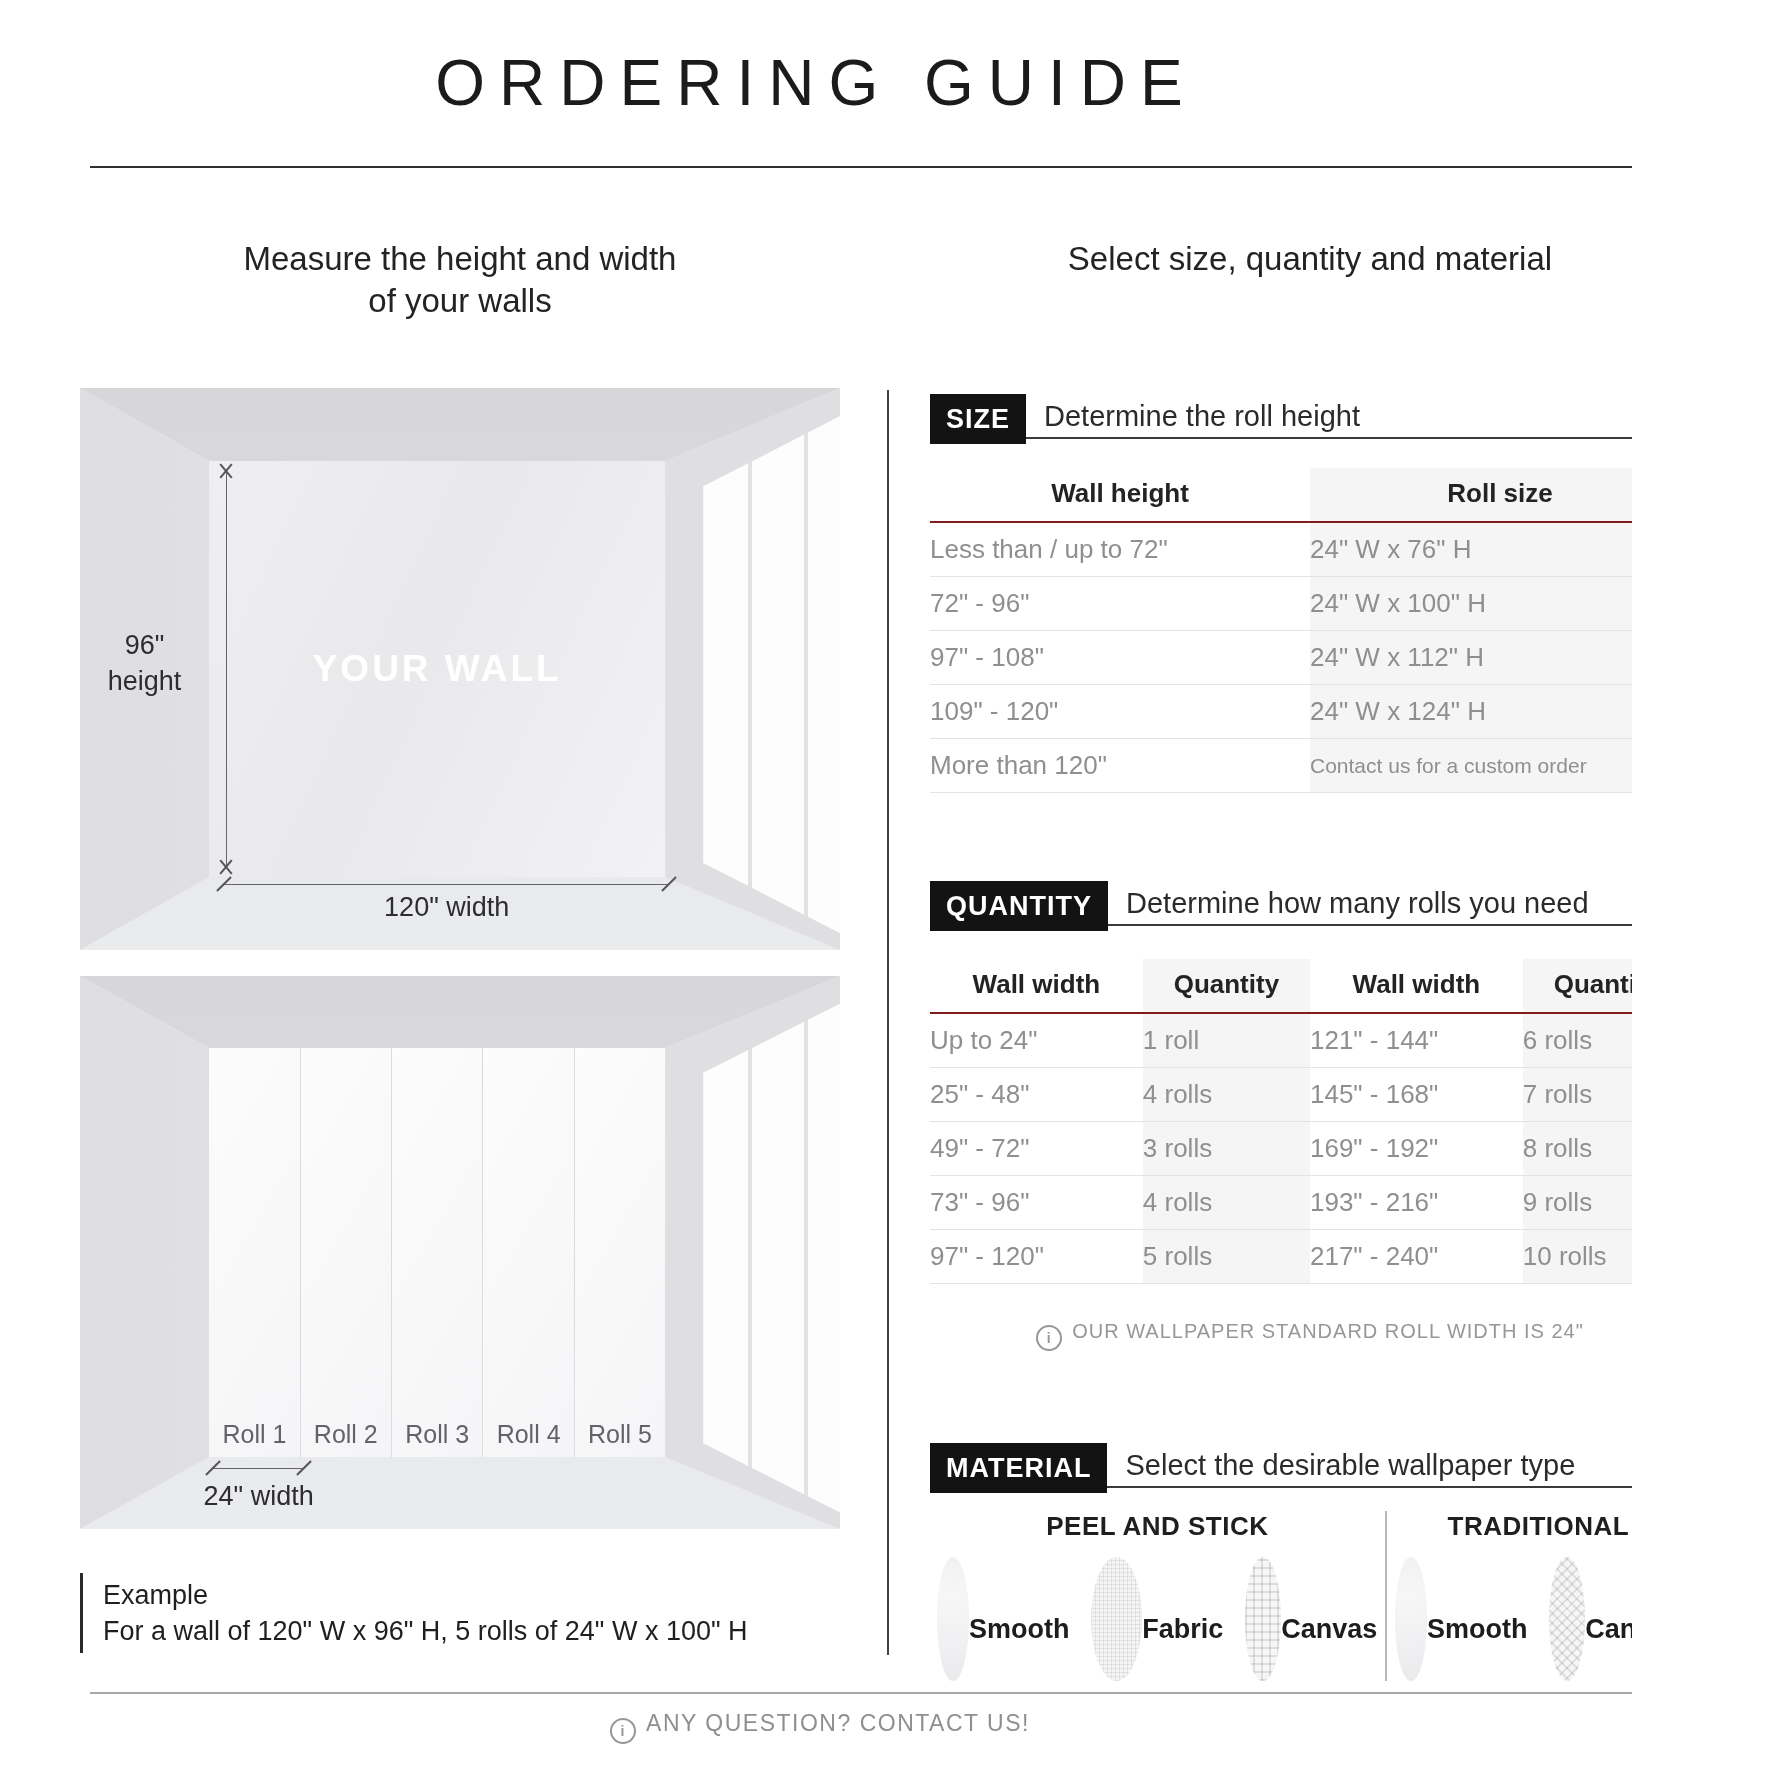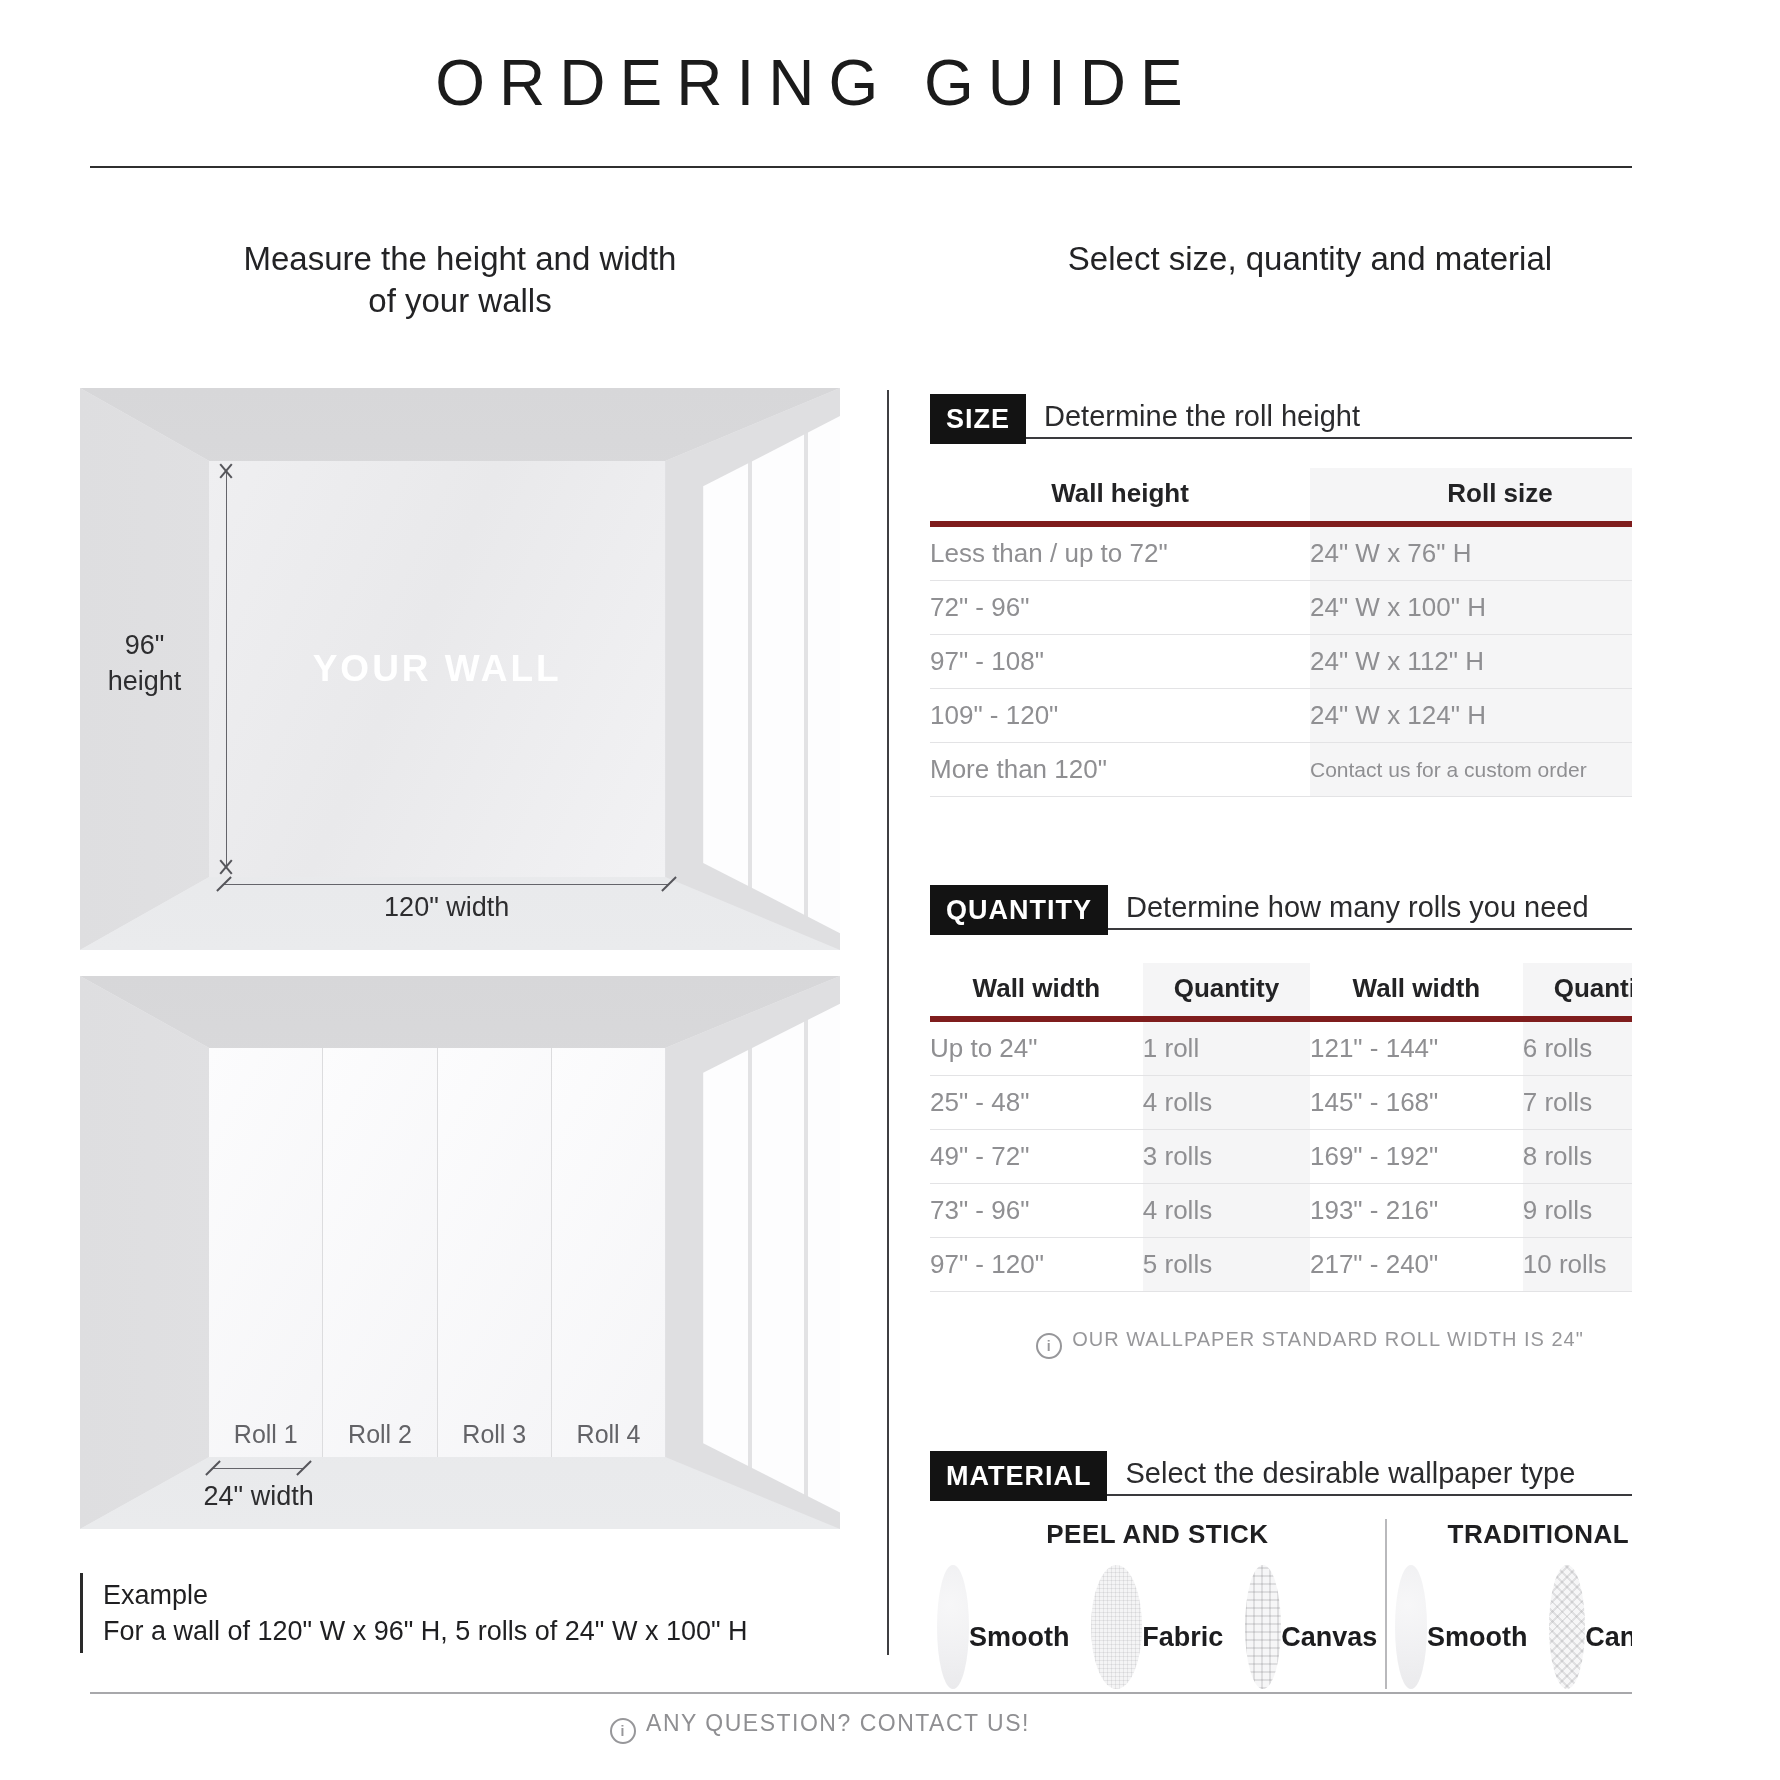--- a/index.html
+++ b/index.html
@@ -77,21 +77,21 @@
   .sec-title{font-size:29px;color:#2b2b2d;margin-left:18px;align-self:flex-start;padding-top:6px;}
 
   .sec-size{margin-top:114px;}
   .sec-qty{margin-top:88px;}
   .sec-mat{margin-top:92px;}
 
   table{width:100%;border-collapse:collapse;table-layout:fixed;}
   .size-tbl{margin-top:24px;}
   .qty-tbl{margin-top:28px;}
   th{font-size:26px;font-weight:700;color:#232325;padding:10px 0 12px;
-     border-bottom:6px solid #7f1d1d;text-align:center;}
+     border-bottom:2px solid #7f1d1d;text-align:center;}
   td{font-size:26px;color:#8f8f92;padding:11px 0;border-bottom:1px solid #e3e3e5;text-align:left;}
   .gray-col{background:#f5f5f6;}
   .small-cell{font-size:21px;line-height:26px;padding:6px 0;}
 
   .roll-note{margin-top:36px;text-align:center;font-size:20px;letter-spacing:1px;color:#97979a;}
   .info-i{display:inline-flex;align-items:center;justify-content:center;width:22px;height:22px;
     border:2px solid #97979a;border-radius:50%;font-size:14px;font-weight:700;margin-right:10px;
     vertical-align:-5px;color:#97979a;}
 
   
@@ -169,20 +169,23 @@
         </div>
         <div class="panel">
           <div class="roll-label">Roll 2</div>
         </div>
         <div class="panel">
           <div class="roll-label">Roll 3</div>
         </div>
         <div class="panel">
           <div class="roll-label">Roll 4</div>
         </div>
+        <div class="panel">
+          <div class="roll-label">Roll 5</div>
+        </div>
       </div>
       <div class="dim-24">
         <span class="slash sl-left"></span>
         <span class="slash sl-right"></span>
       </div>
       <div class="w24-label">24" width</div>
     </div>
 
     <div class="example">
       <div>Example</div>

